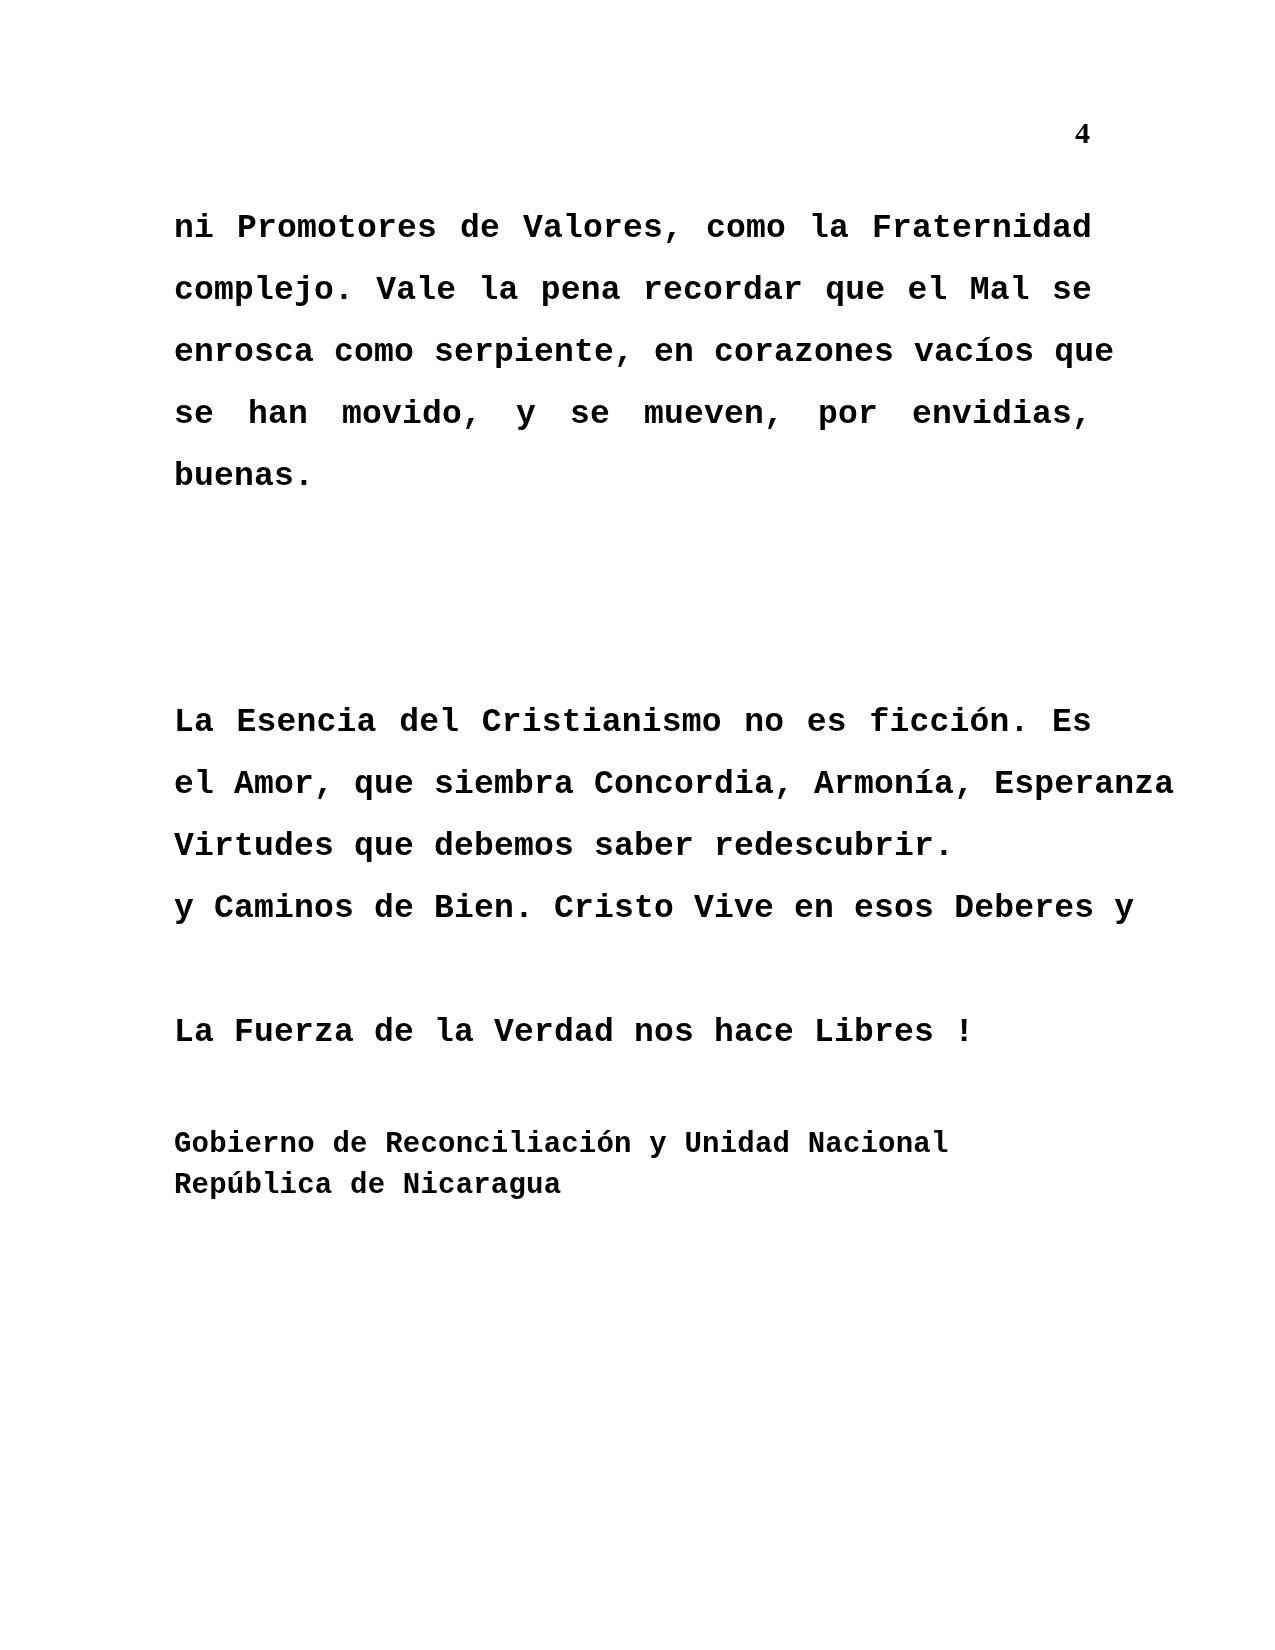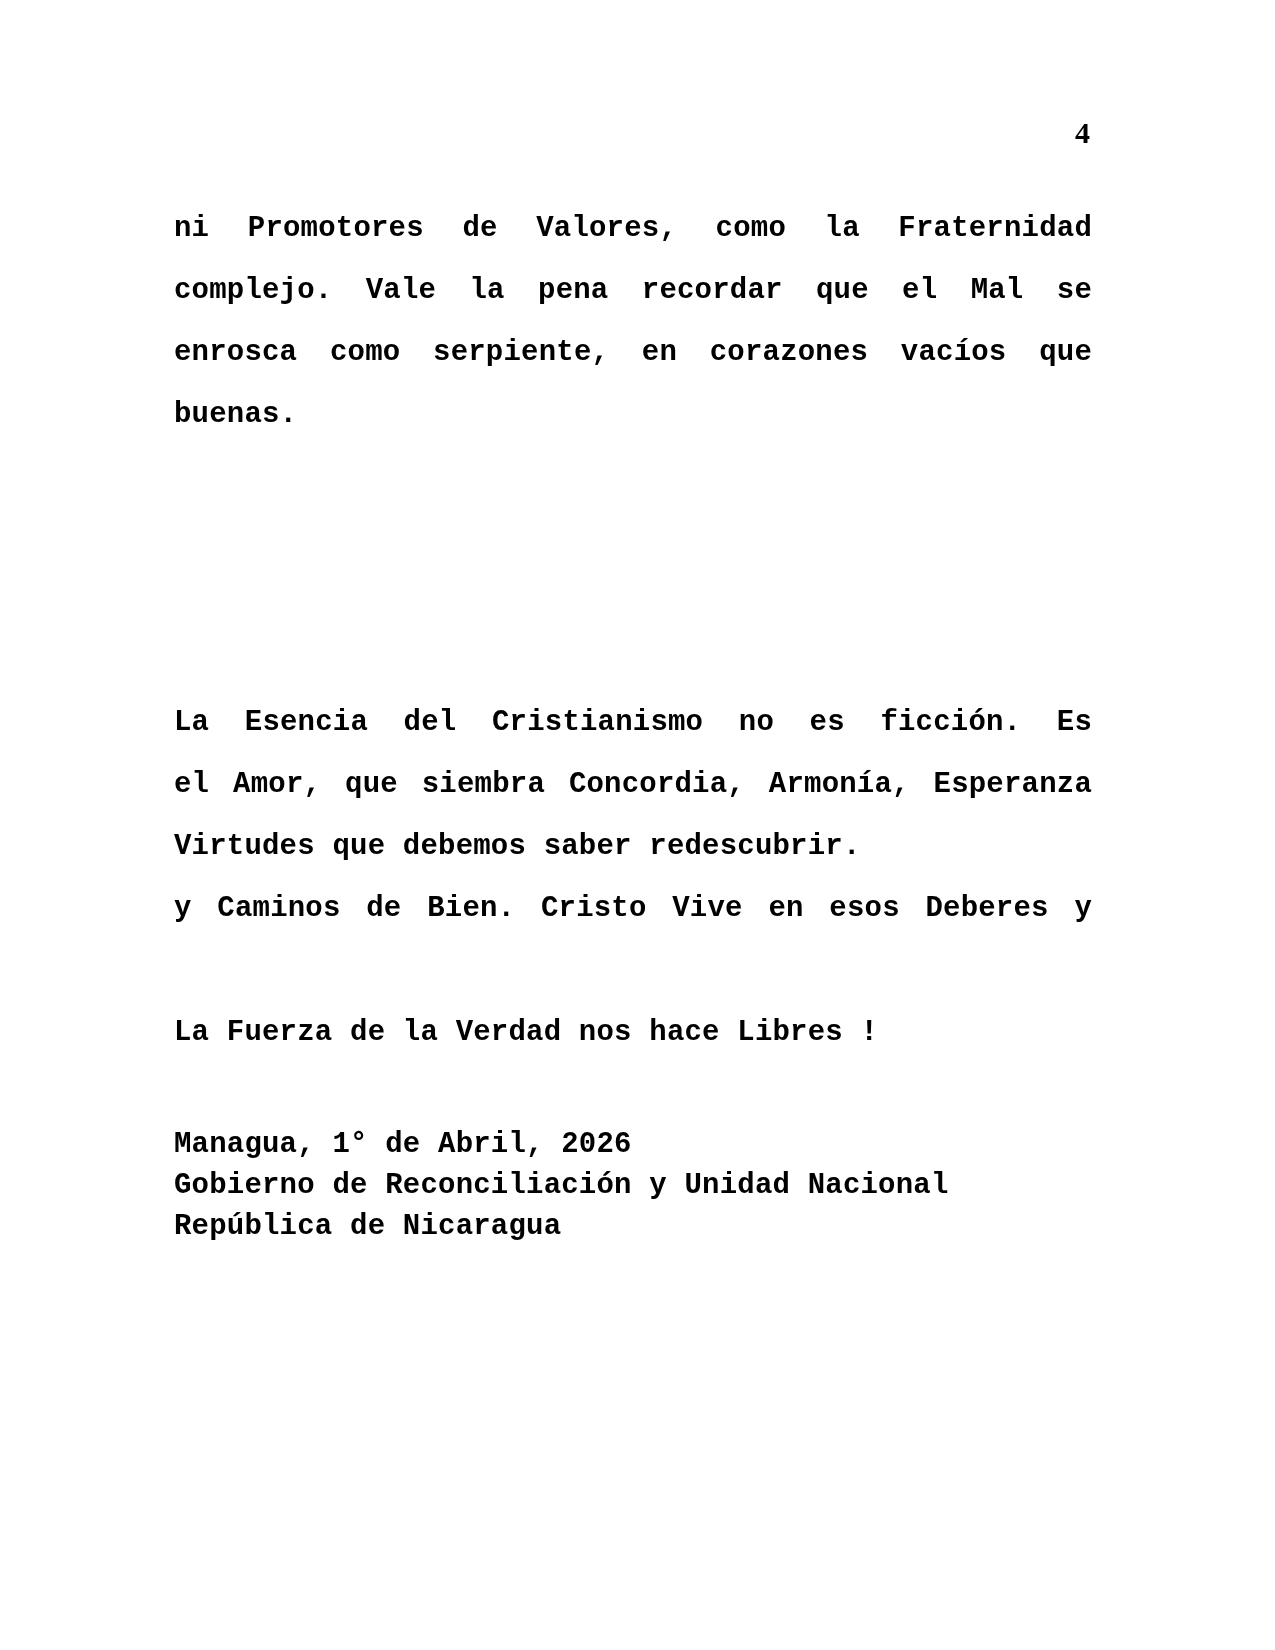--- a/index.html
+++ b/index.html
@@ -24,21 +24,21 @@
     font-size: 30px;
     line-height: 30px;
     text-align: right;
   }
   .body-text {
     position: absolute;
     left: 174px;
     width: 918px;
     font-family: "Liberation Mono", monospace;
     font-weight: bold;
-    font-size: 29px;
+    font-size: 33px;
     line-height: 62px;
     letter-spacing: 0.2px;
   }
   .line {
     display: block;
     white-space: nowrap;
     text-align: justify;
     text-align-last: justify;
   }
   .line.last {
@@ -64,31 +64,31 @@
 </style>
 </head>
 <body>
 
 <div class="page-number">4</div>
 
 <div class="body-text" id="p1">
   <span class="line">ni Promotores de Valores, como la Fraternidad</span>
   <span class="line">complejo. Vale la pena recordar que el Mal se</span>
   <span class="line">enrosca como serpiente, en corazones vacíos que</span>
+  <span class="line">se han movido, y se mueven, por envidias,</span>
   <span class="line last">buenas.</span>
 </div>
 
 <div class="body-text" id="p2">
   <span class="line">La Esencia del Cristianismo no es ficción. Es</span>
   <span class="line">el Amor, que siembra Concordia, Armonía, Esperanza</span>
   <span class="line last">Virtudes que debemos saber redescubrir.</span>
   <span class="line">y Caminos de Bien. Cristo Vive en esos Deberes y</span>
 </div>
 
 <div class="body-text" id="p3">
   <span class="line last">La Fuerza de la Verdad nos hace Libres !</span>
 </div>
 
 <div class="signature">
-  <span>Managua, 1° de Abril, 2026</span>
   <span>Gobierno de Reconciliación y Unidad Nacional</span>
   <span>República de Nicaragua</span>
 </div>
 
 </body></html>

